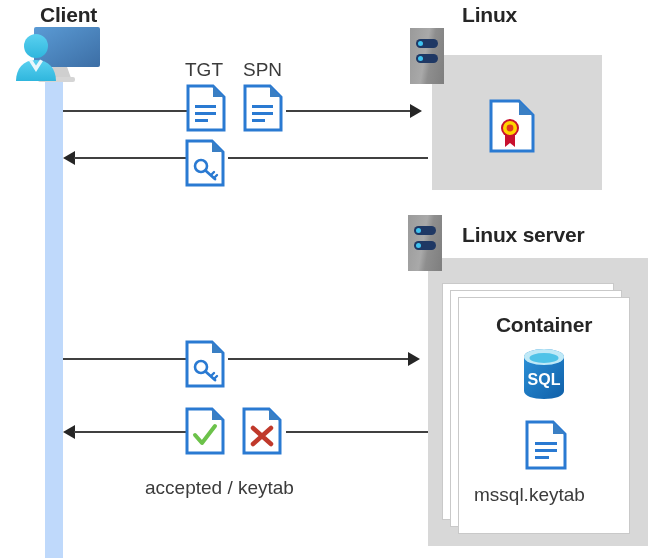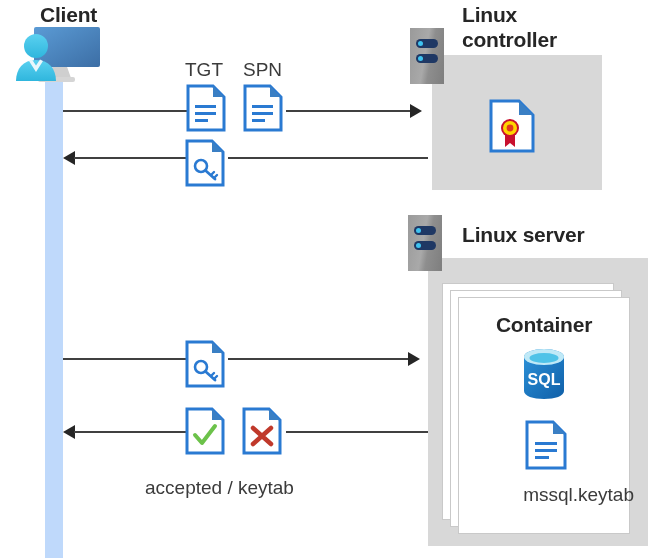--- a/index.html
+++ b/index.html
@@ -138,21 +138,20 @@
 
   <div class="abs panel-gray" style="left:432px; top:55px; width:170px; height:135px;"></div>
 
   <div class="abs rack" style="left:410px; top:28px;">
     <span class="slot s1"></span>
     <span class="slot s2"></span>
   </div>
 
   <div class="abs title-bold" style="left:462px; top:2px; width:180px;">
     <div>Linux</div>
-    <div>controller</div>
   </div>
 
   <div class="abs" style="left:489px; top:99px; width:46px; height:54px;">
     <svg width="46" height="54" viewBox="0 0 46 54">
       <path d="M2 2 h28 l14 14 v36 h-42 z" fill="#ffffff" stroke="#2a7ad2" stroke-width="3"></path>
       <path d="M30 2 l14 14 h-14 z" fill="#3a7fc4"></path>
 
       <path d="M16 33 l0 15 l5 -4 l5 4 l0 -15 z" fill="#c8102e"></path>
 
       <circle cx="21" cy="29" r="9" fill="#c8102e"></circle>
@@ -196,21 +195,21 @@
   <div class="abs" style="left:525px; top:420px; width:42px; height:50px;">
     <svg width="42" height="50" viewBox="0 0 42 50">
       <path d="M2 2 h26 l12 12 v34 h-38 z" fill="#ffffff" stroke="#2a7ad2" stroke-width="3"></path>
       <path d="M28 2 l12 12 h-12 z" fill="#3a7fc4"></path>
       <rect x="10" y="22" width="22" height="3" fill="#2a7ad2"></rect>
       <rect x="10" y="29" width="22" height="3" fill="#2a7ad2"></rect>
       <rect x="10" y="36" width="14" height="3" fill="#2a7ad2"></rect>
     </svg>
   </div>
 
-  <div class="abs label-plain" style="left:462px; top:475px; width:172px; text-align:right;">mssql.keytab</div>
+  <div class="abs label-plain" style="left:474px; top:475px; width:172px; text-align:left;">mssql.keytab</div>
 
   <div class="abs label-plain" style="left:185px; top:50px;">TGT</div>
   <div class="abs label-plain" style="left:243px; top:50px;">SPN</div>
 
   <div class="abs arrow-line" style="left:63px; top:110px; width:124px;"></div>
   <div class="abs arrow-line" style="left:286px; top:110px; width:126px;"></div>
   <div class="abs arrow-head right" style="left:410px; top:104px;"></div>
 
   <div class="abs" style="left:186px; top:84px; width:40px; height:48px;">
     <svg width="40" height="48" viewBox="0 0 40 48">

